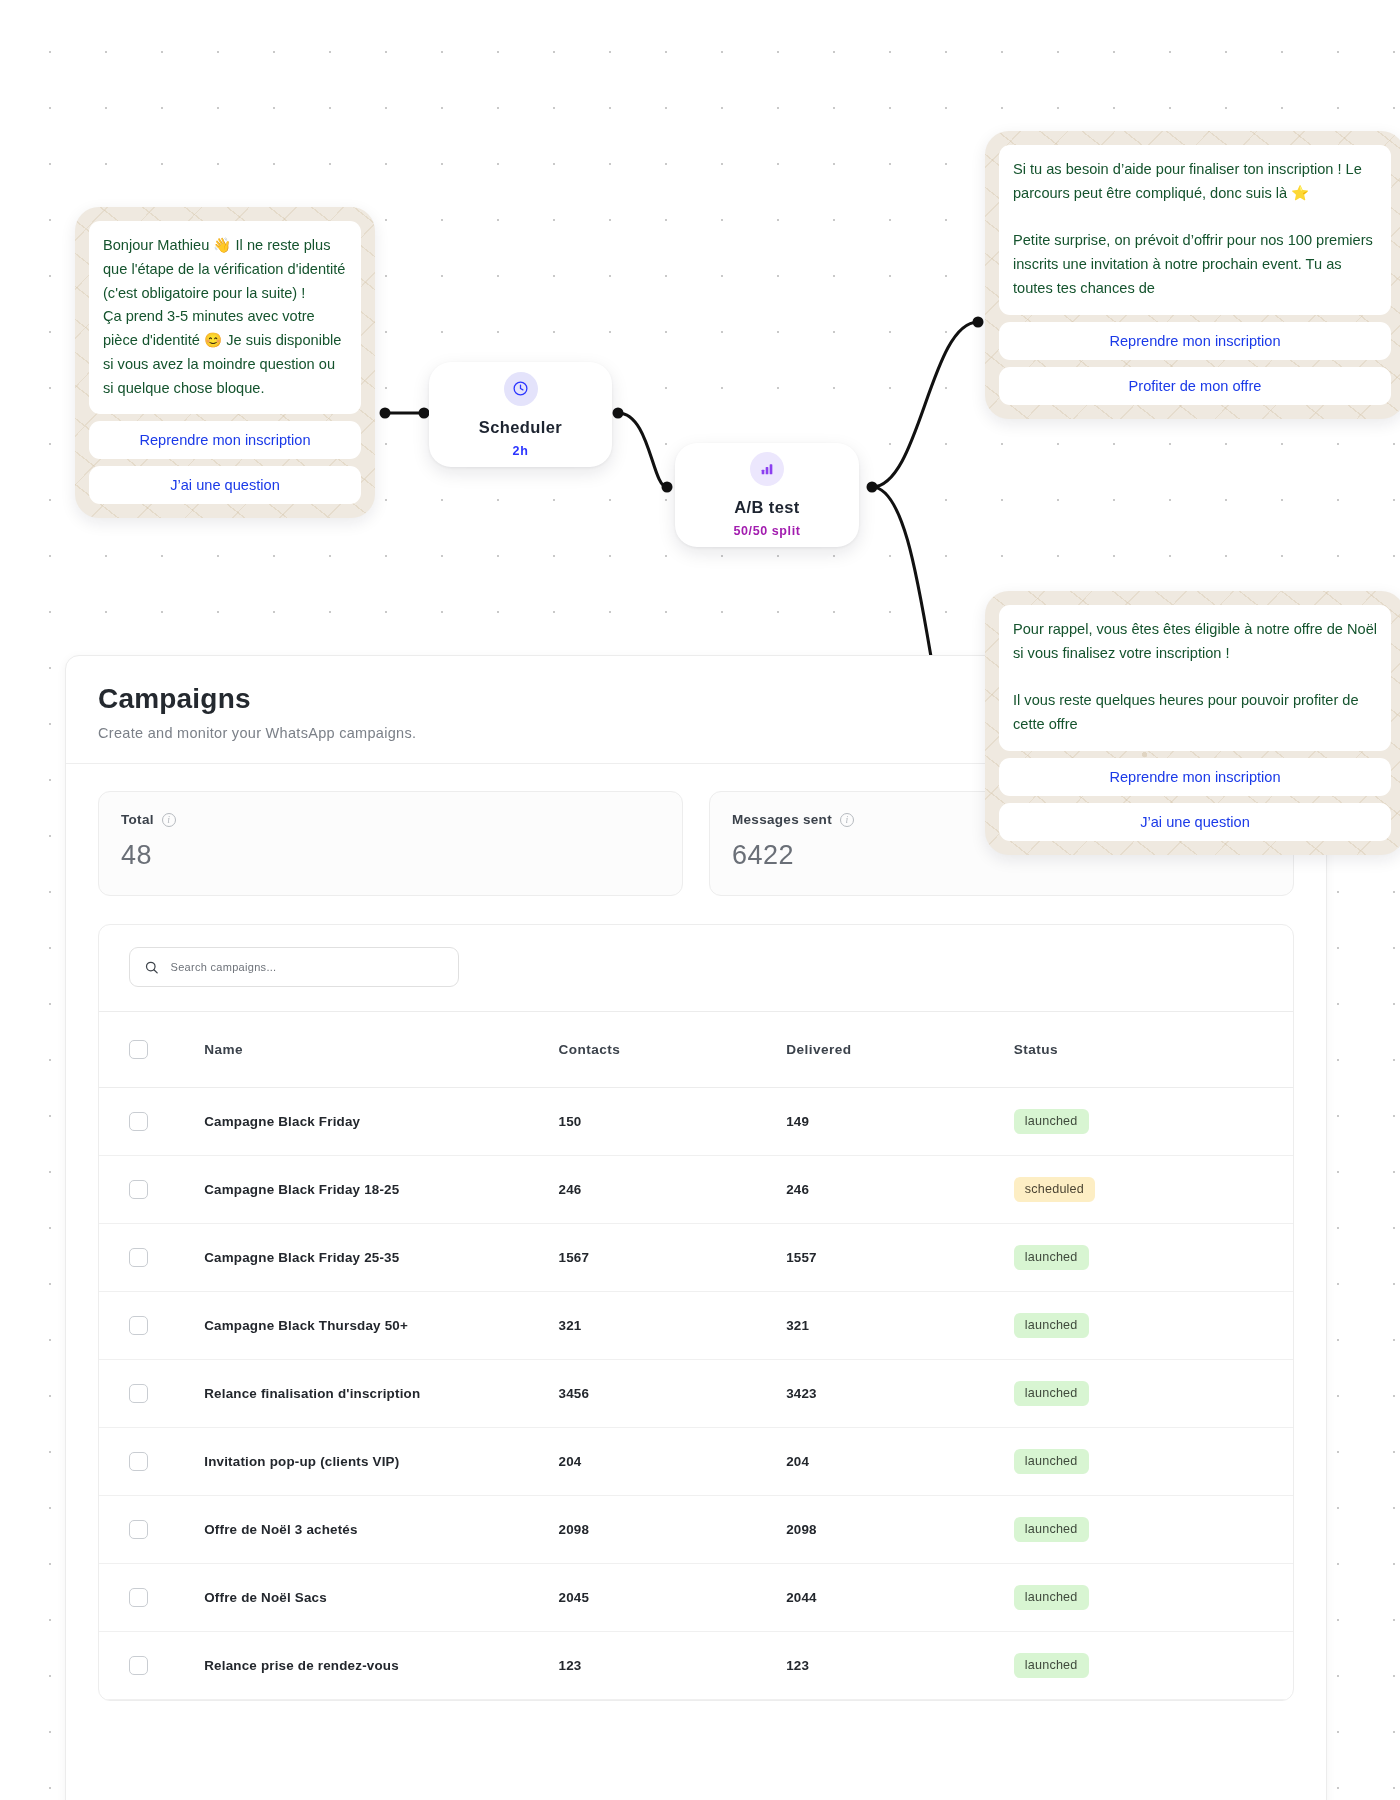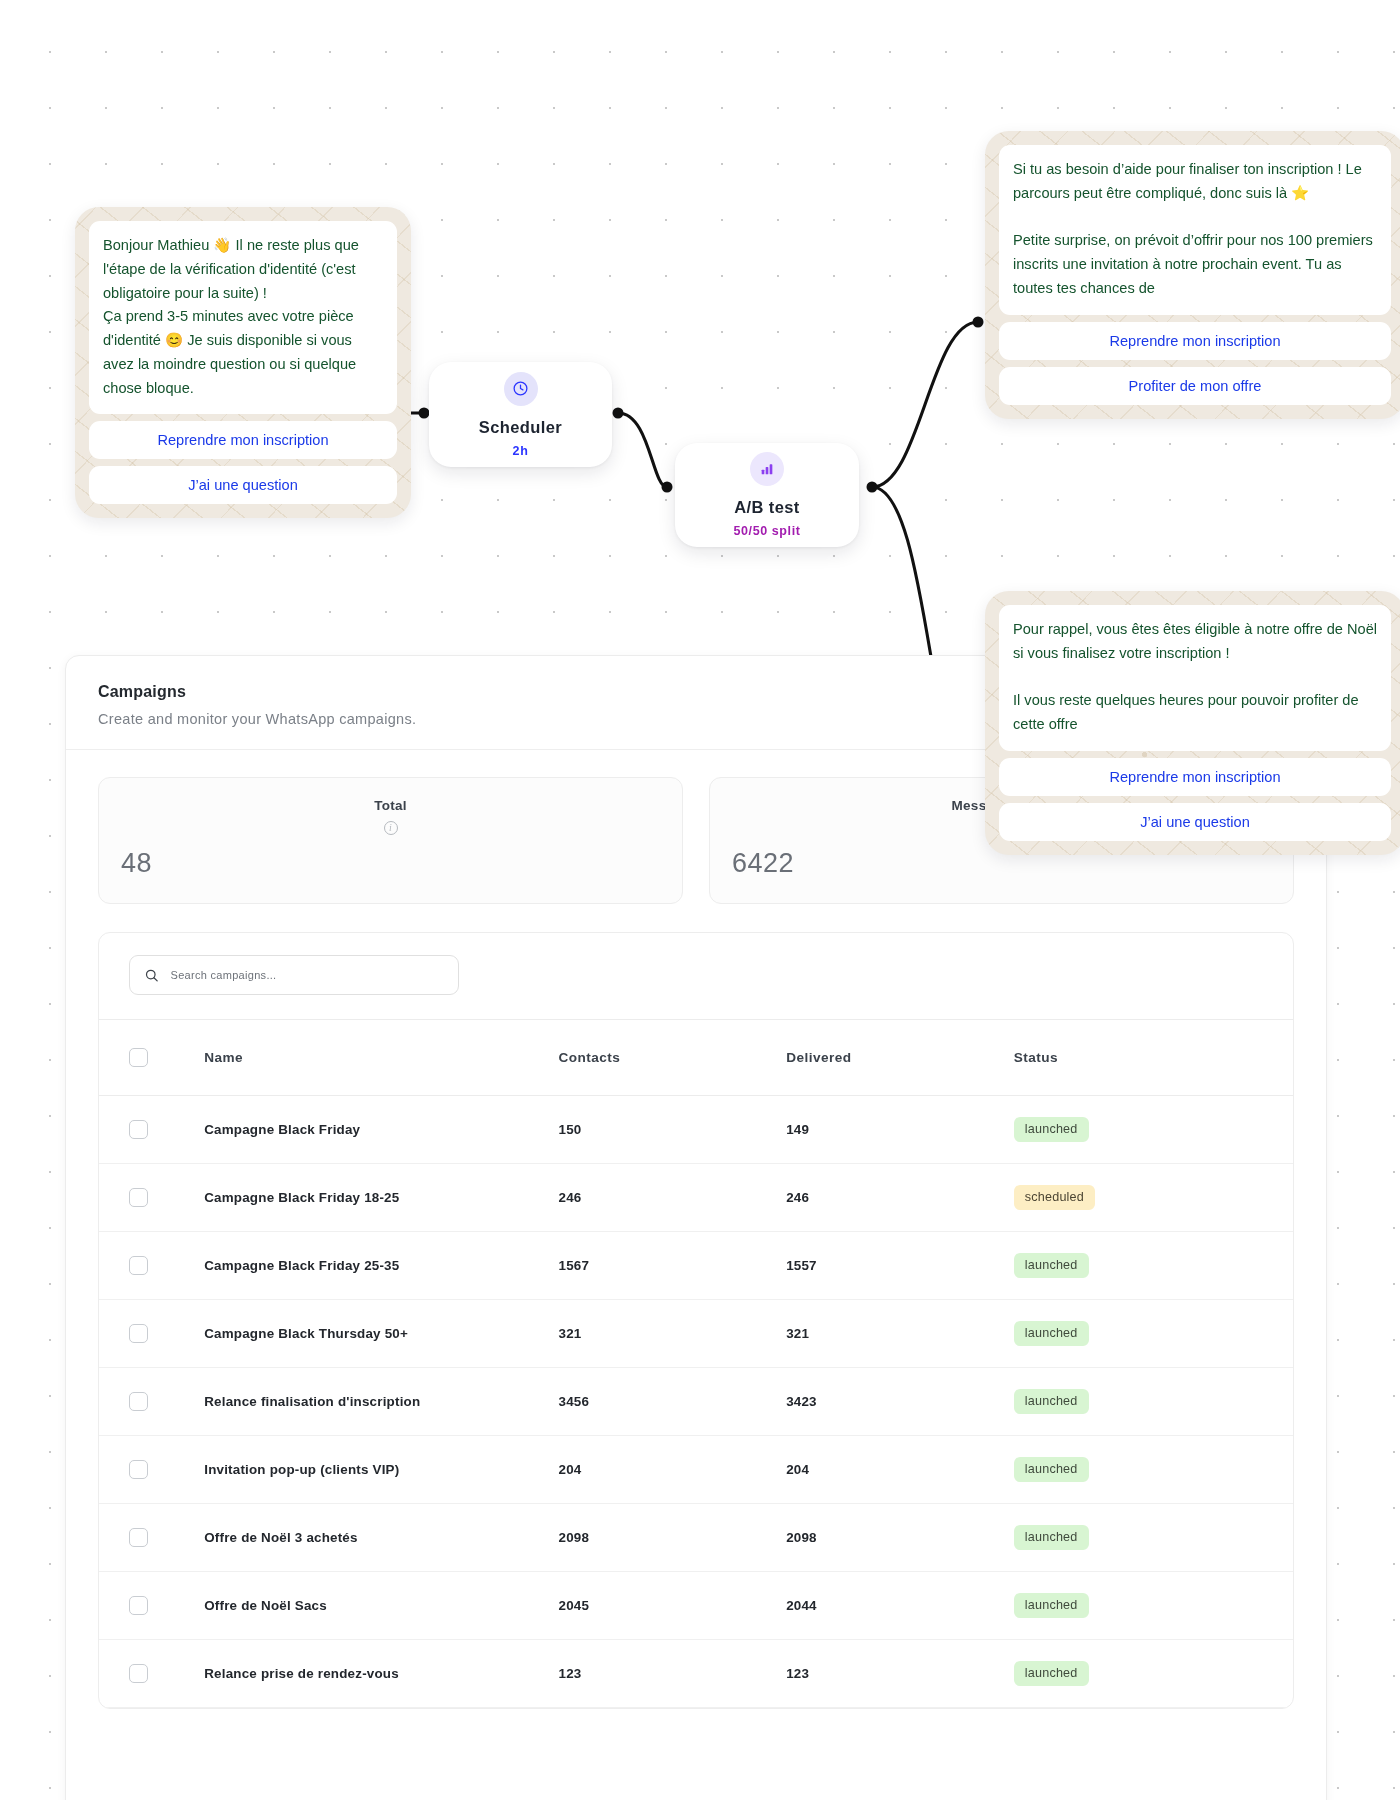--- a/index.html
+++ b/index.html
@@ -99,21 +99,21 @@
   .wa-btn {
     background: #ffffff;
     border-radius: 11px;
     margin-top: 7px;
     padding: 11px 8px;
     text-align: center;
     color: #1a39e8;
     font-size: 14.6px;
   }
 
-  #card-left  { left: 75px;  top: 207px; width: 336px; }
+  #card-left  { left: 75px;  top: 207px; width: 300px; }
   #card-r1    { left: 985px; top: 131px; width: 420px; }
   #card-r2    { left: 985px; top: 591px; width: 420px; }
 
   
   #wires { position: absolute; inset: 0; pointer-events: none; }
 
   
   #campaigns-panel {
     position: absolute;
     left: 65px; top: 655px;
@@ -122,21 +122,21 @@
     border: 1px solid #ececec;
     border-radius: 14px;
     box-shadow: 0 2px 10px rgba(20,20,40,.05);
     overflow: hidden;
   }
   .panel-head {
     padding: 27px 32px 22px 32px;
     border-bottom: 1px solid #eeeeee;
   }
   .panel-title {
-    font-size: 16px;
+    font-size: 28px;
     font-weight: 700;
     color: #24292f;
     letter-spacing: .2px;
   }
   .panel-sub {
     margin-top: 10px;
     font-size: 14.5px;
     color: #7b8088;
     letter-spacing: .3px;
   }
@@ -148,21 +148,21 @@
   }
   .stat-card {
     flex: 1;
     border: 1px solid #ededed;
     border-radius: 12px;
     padding: 20px 22px 24px 22px;
     background: #fcfcfc;
     min-height: 90px;
   }
   .stat-label-row {
-    display: flex; align-items: center; gap: 8px; flex-direction: column;
+    display: flex; align-items: center; gap: 8px;
   }
   .stat-label {
     font-size: 13.5px;
     font-weight: 700;
     color: #3b424b;
     letter-spacing: .3px;
   }
   .info-icon {
     width: 14px; height: 14px;
     border: 1.3px solid #b6babf;

